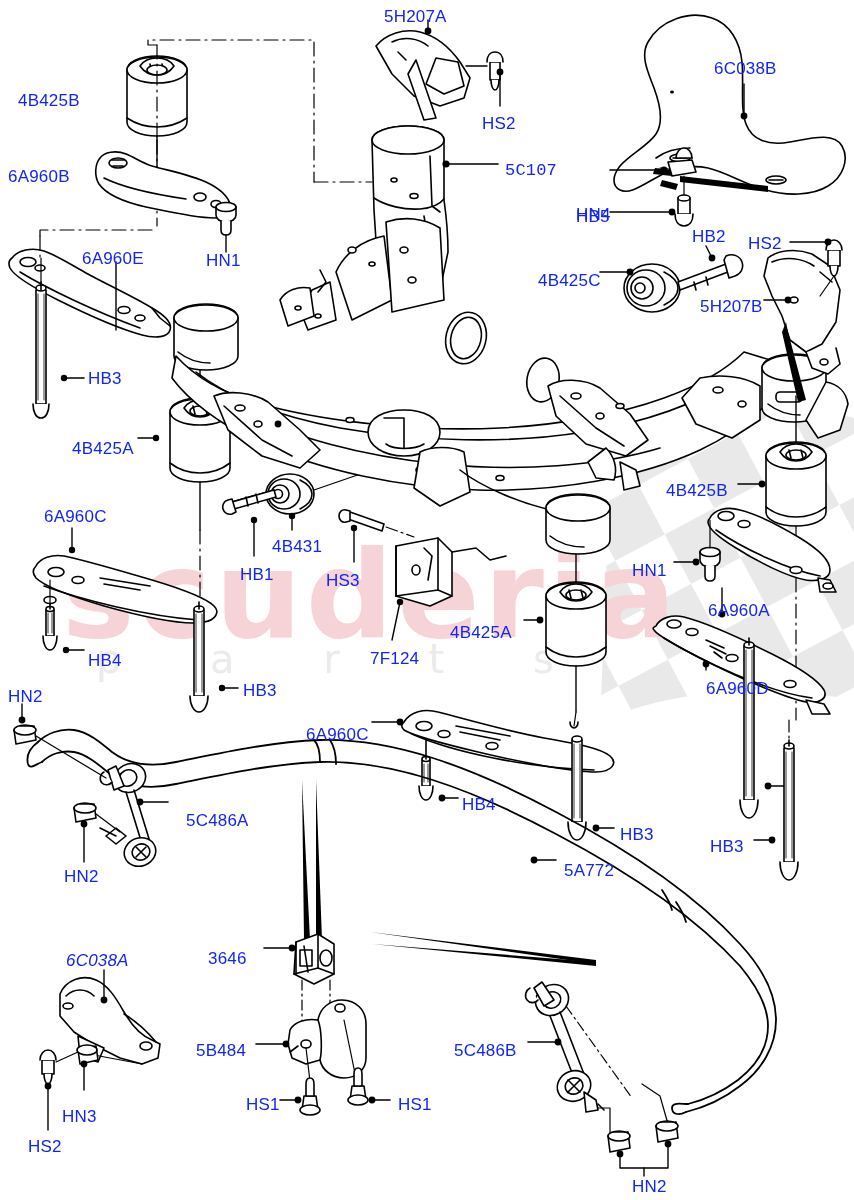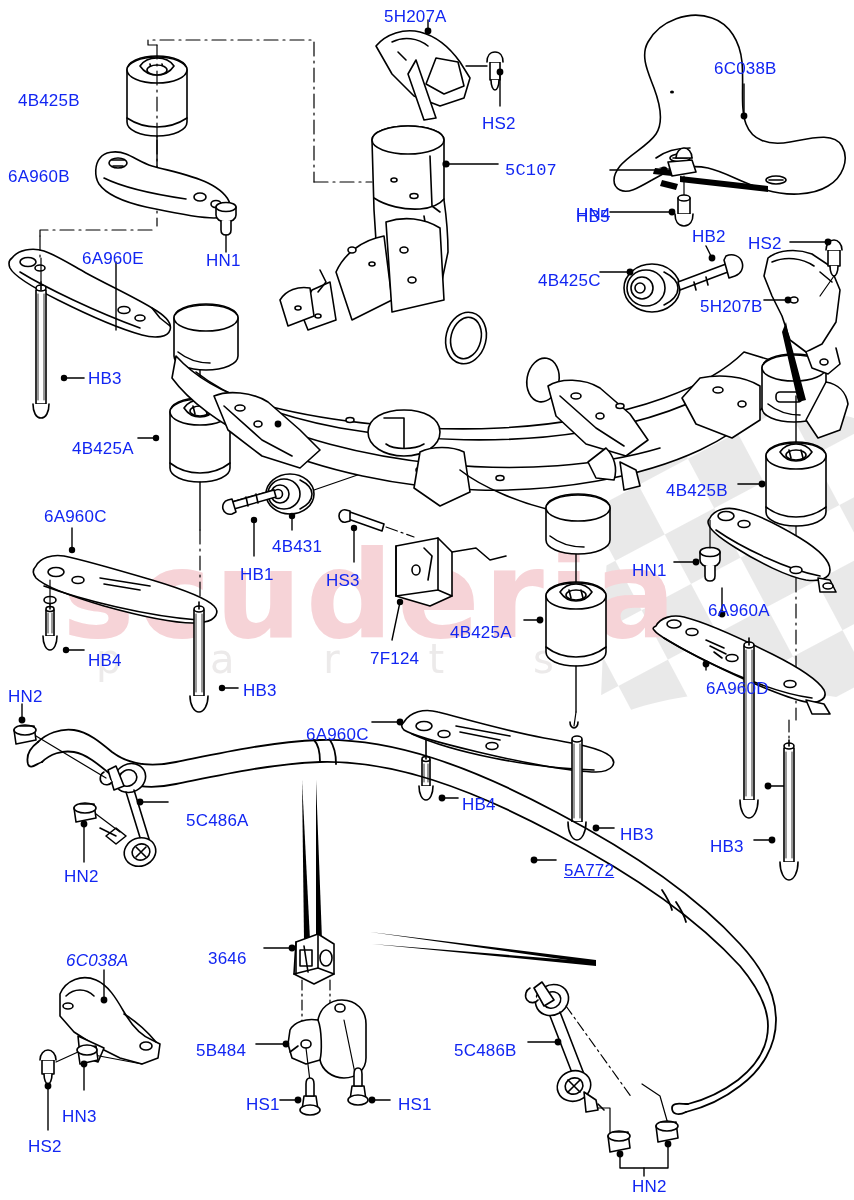--- a/index.html
+++ b/index.html
@@ -744,21 +744,21 @@
   <div class="lbl" style="left:678px;top:680px;margin-left:28px;">6A960D</div>
   <div class="lbl" style="left:88px;top:652px;">HB4</div>
   <div class="lbl" style="left:243px;top:682px;">HB3</div>
   <div class="lbl" style="left:8px;top:688px;">HN2</div>
   <div class="lbl" style="left:306px;top:726px;">6A960C</div>
   <div class="lbl" style="left:186px;top:812px;">5C486A</div>
   <div class="lbl" style="left:64px;top:868px;">HN2</div>
   <div class="lbl" style="left:462px;top:796px;">HB4</div>
   <div class="lbl" style="left:620px;top:826px;">HB3</div>
   <div class="lbl" style="left:710px;top:838px;">HB3</div>
-  <div class="lbl" style="left:564px;top:862px;text-decoration:underline;">5A772</div>
+  <div class="lbl" style="left:564px;top:862px;">5A772</div>
   <div class="lbl" style="left:66px;top:952px;font-style:italic;">6C038A</div>
   <div class="lbl" style="left:208px;top:950px;">3646</div>
   <div class="lbl" style="left:196px;top:1042px;">5B484</div>
   <div class="lbl" style="left:62px;top:1108px;">HN3</div>
   <div class="lbl" style="left:28px;top:1138px;">HS2</div>
   <div class="lbl" style="left:246px;top:1096px;">HS1</div>
   <div class="lbl" style="left:398px;top:1096px;">HS1</div>
   <div class="lbl" style="left:454px;top:1042px;">5C486B</div>
   <div class="lbl" style="left:632px;top:1178px;">HN2</div>
 

